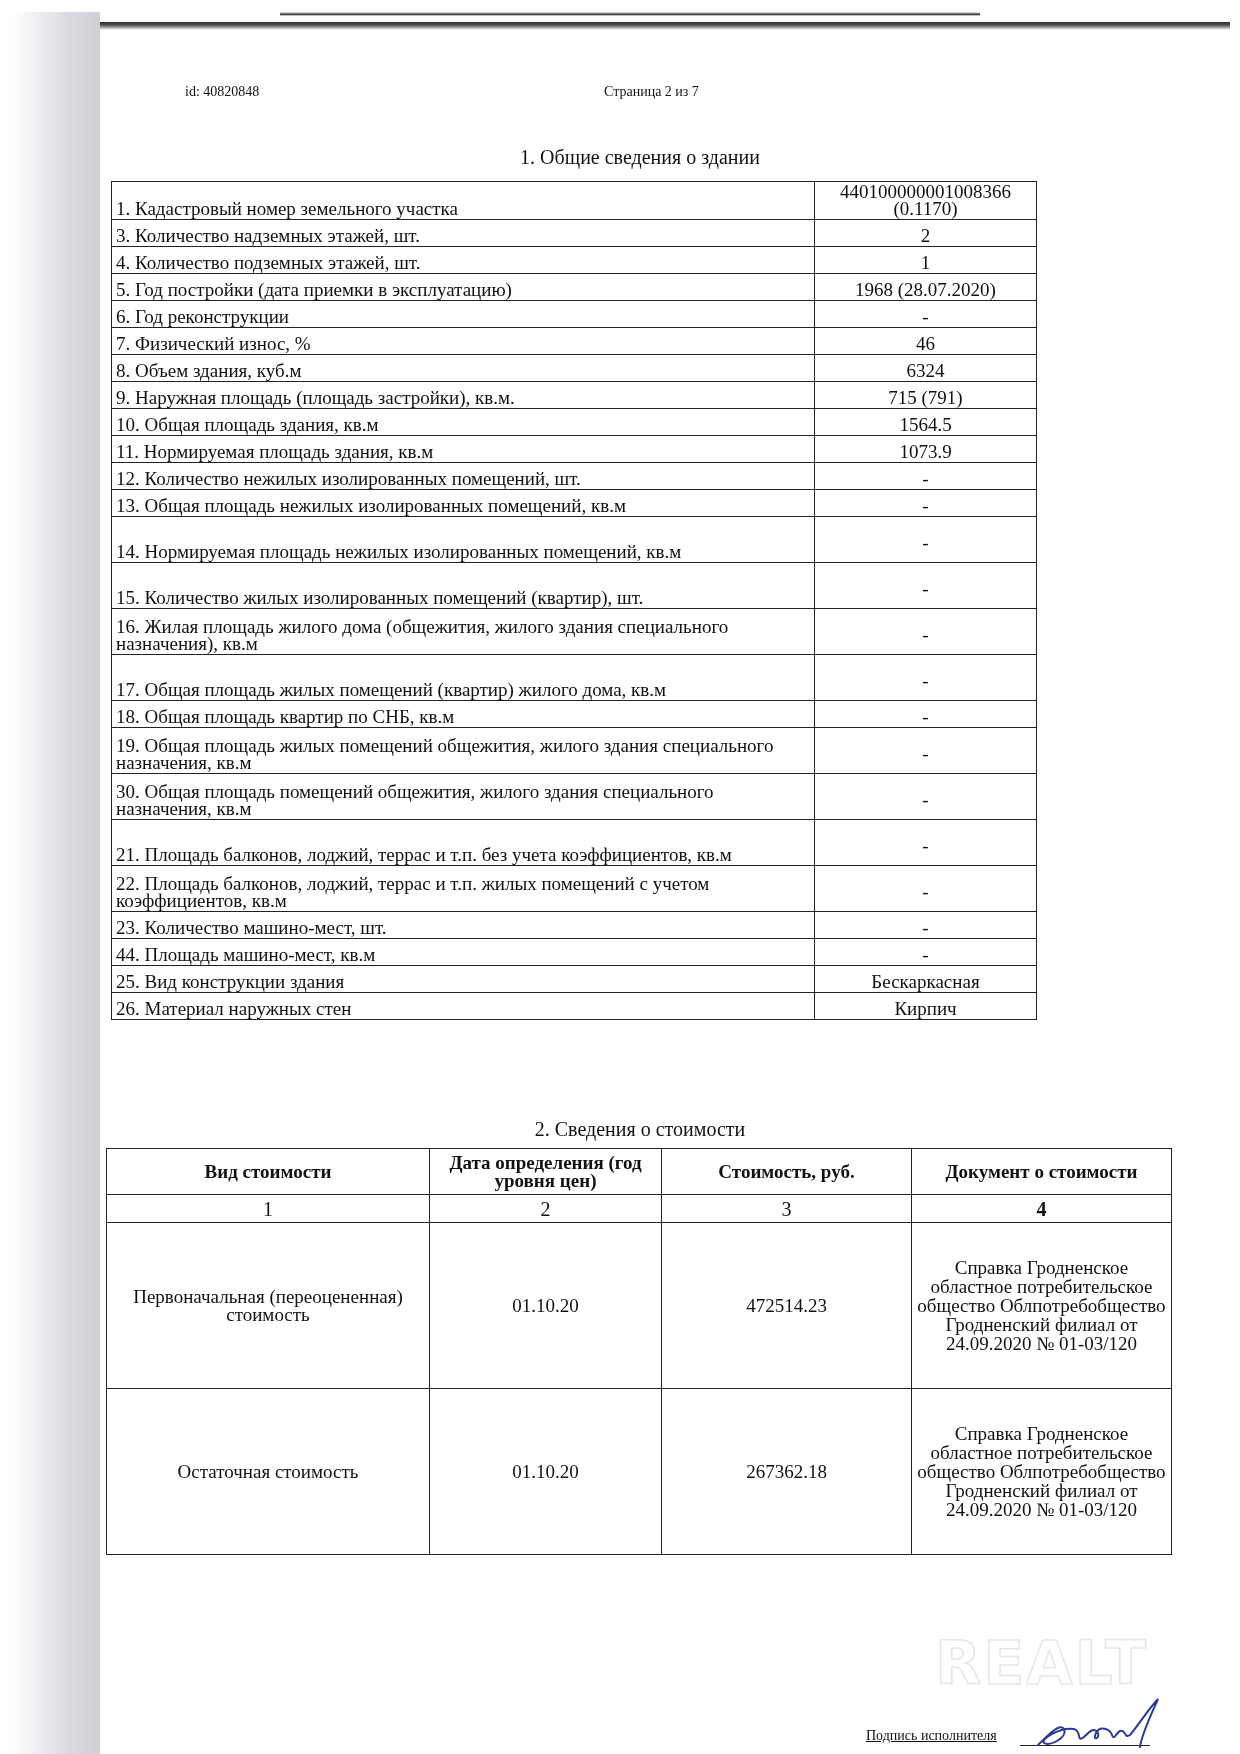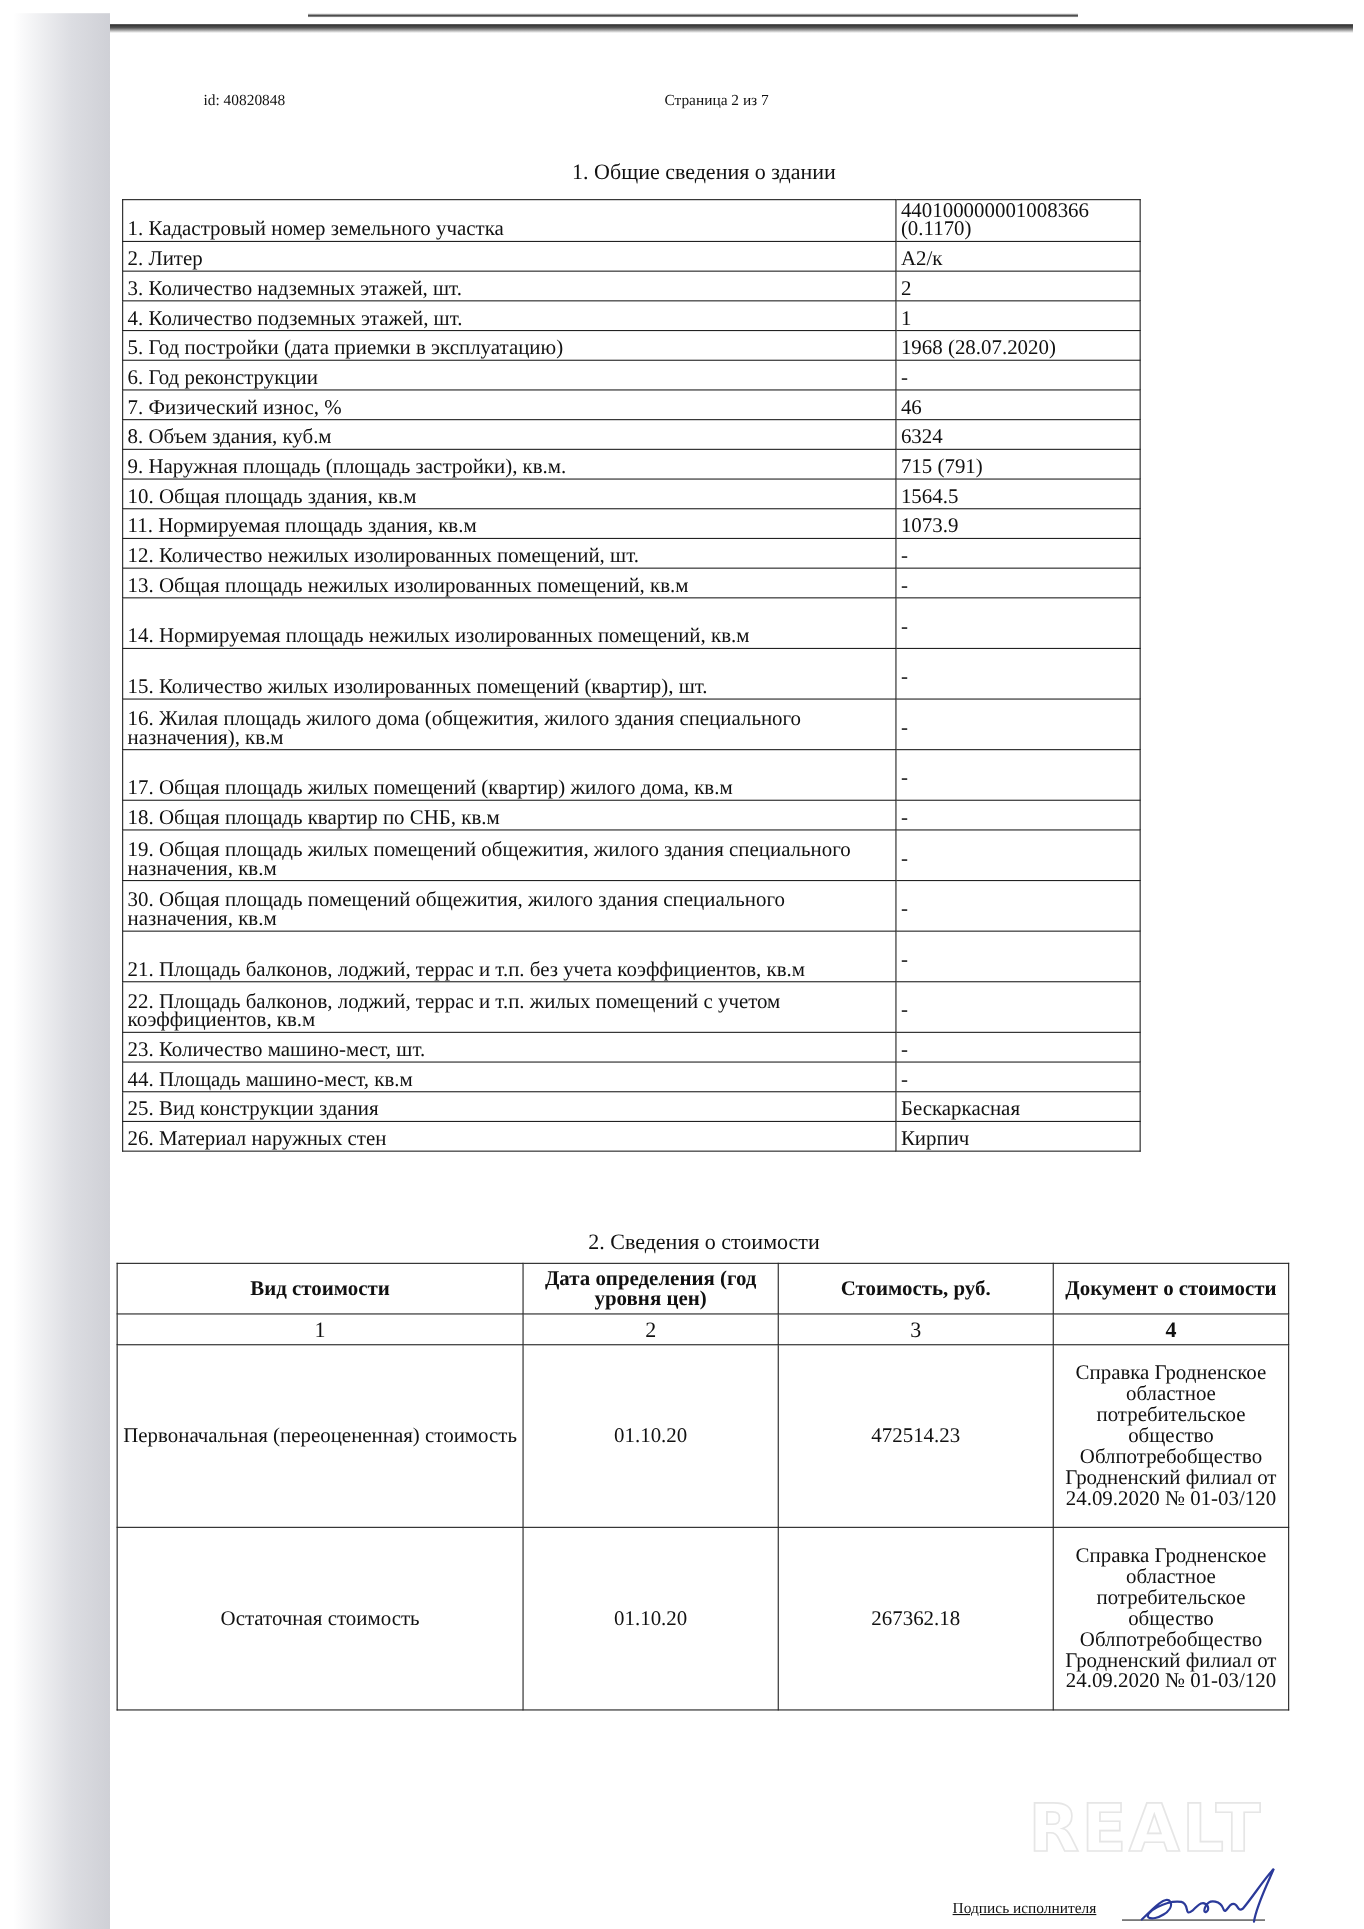--- a/index.html
+++ b/index.html
@@ -50,40 +50,40 @@
       border-collapse: collapse;
       font-size: 19px;
       line-height: 17px;
     }
     table.gen td {
       border: 1.5px solid #222;
       padding: 1px 4px 2px 4px;
       vertical-align: bottom;
     }
     table.gen td.lbl { width: 703px; }
-    table.gen td.val { vertical-align: bottom; }
+    table.gen td.val { text-align: center; vertical-align: bottom; }
     table.gen tr.single td { height: 27px; }
     table.gen tr.double td { height: 46px; }
     table.gen tr.double td.val { vertical-align: middle; padding-top: 8px; }
 
     table.cost {
       position: absolute; left: 106px; top: 1148px; width: 1066px;
       border-collapse: collapse;
       font-size: 19px;
       line-height: 18px;
       text-align: center;
     }
     table.cost td, table.cost th {
       border: 1.5px solid #222;
       padding: 2px 4px;
       font-weight: normal;
       vertical-align: middle;
     }
     table.cost th { height: 46px; font-weight: bold; font-size: 19px; }
-    table.cost th.c1 { width: 369px; }
+    table.cost th.c1 { width: 323px; }
     table.cost th.c2 { width: 232px; }
     table.cost th.c3 { width: 250px; }
     table.cost tr.nums td { height: 28px; font-size: 20px; }
     table.cost tr.nums td.n4 { font-weight: bold; }
     table.cost tr.data td { height: 166px; }
     table.cost td.doc { line-height: 19px; font-size: 19px; padding: 2px 2px; }
 
     .watermark {
       position: absolute; left: 935px; top: 1628px;
       font-family: "DejaVu Sans", sans-serif;
@@ -119,24 +119,20 @@
 
 <div class="sec-title sec1-title">1. Общие сведения о здании</div>
 
 <table class="gen">
   <tbody id="gen-body">
       <tr class="single">
         <td class="lbl">1. Кадастровый номер земельного участка</td>
         <td class="val">440100000001008366 (0.1170)</td>
       </tr>
       <tr class="single">
-        <td class="lbl">2. Литер</td>
-        <td class="val">А2/к</td>
-      </tr>
-      <tr class="single">
         <td class="lbl">3. Количество надземных этажей, шт.</td>
         <td class="val">2</td>
       </tr>
       <tr class="single">
         <td class="lbl">4. Количество подземных этажей, шт.</td>
         <td class="val">1</td>
       </tr>
       <tr class="single">
         <td class="lbl">5. Год постройки (дата приемки в эксплуатацию)</td>
         <td class="val">1968 (28.07.2020)</td>

